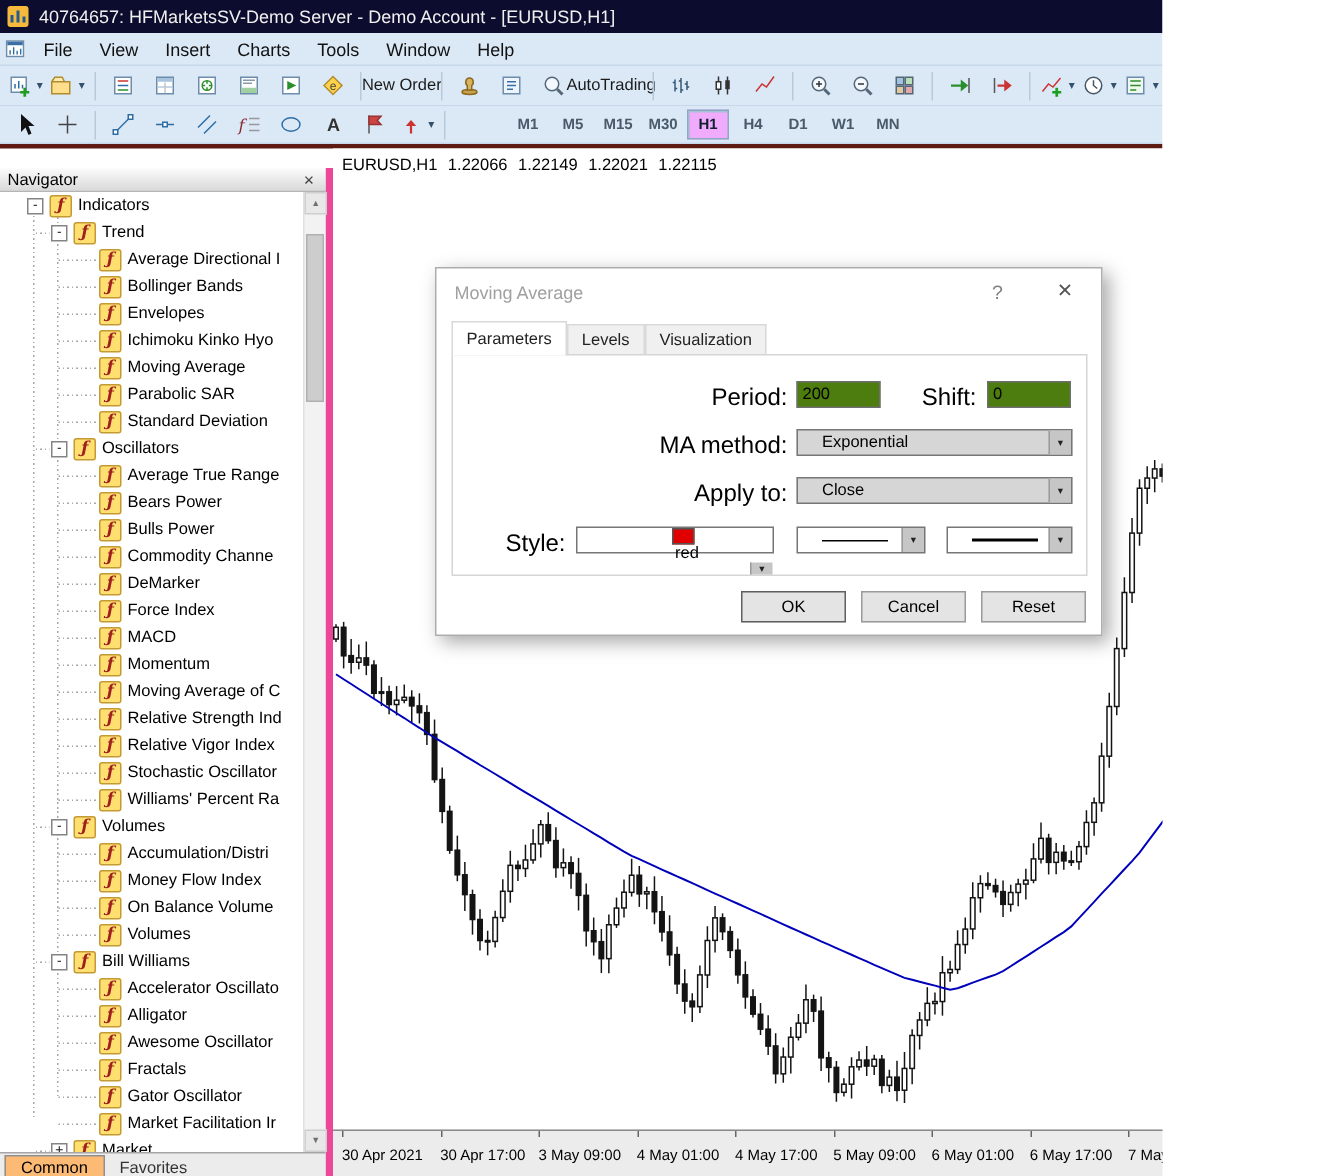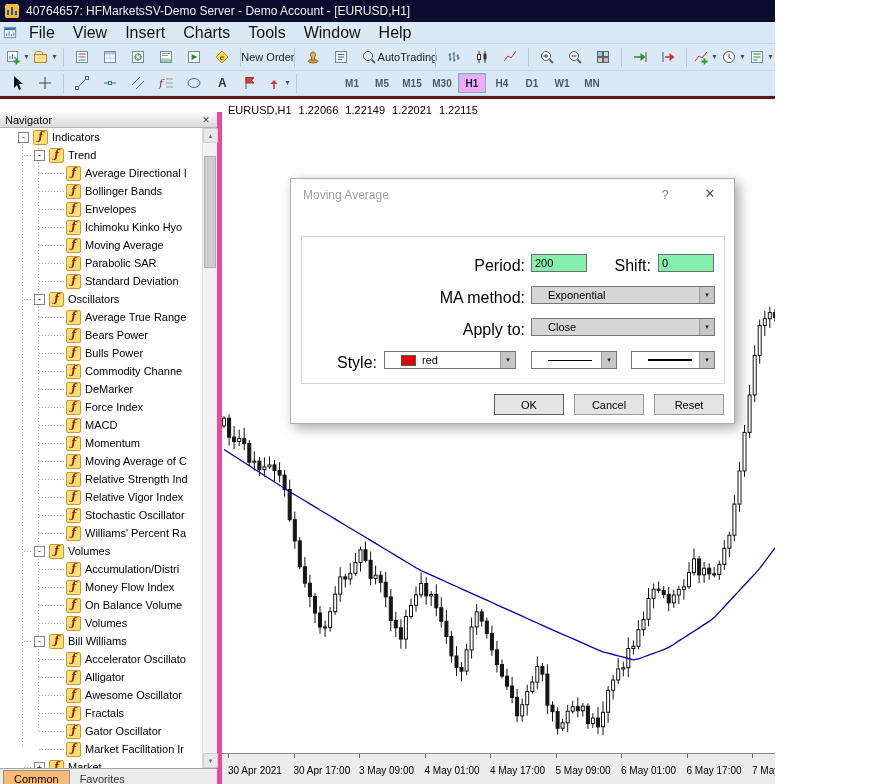--- a/index.html
+++ b/index.html
@@ -5,21 +5,21 @@
   html,body{margin:0;padding:0;}
   body{width:879px;height:784px;overflow:hidden;font-family:"Liberation Sans",sans-serif;background:#fff;}
   .app{position:absolute;left:0;top:0;width:775px;height:784px;overflow:hidden;text-decoration:underline;}
 
   
   .titlebar{position:absolute;left:0;top:0;width:100%;height:22px;background:#0c0c2e;color:#f0f0f0;
     display:flex;align-items:center;gap:6px;padding-left:4px;box-sizing:border-box;font-size:12px;}
 
   
   .menubar{position:absolute;left:0;top:22px;width:100%;height:22px;background:#dbe9f7;border-bottom:1px solid #c6d8ea;
-    display:flex;align-items:center;font-size:16px;color:#111;box-sizing:border-box;}
+    display:flex;align-items:center;font-size:12px;color:#111;box-sizing:border-box;}
   .menu-item{padding:3px 9px;cursor:default;}
   .doc-icon{margin:0 2px 0 3px;display:flex;}
 
   
   .toolbar{position:absolute;left:0;width:100%;background:#dbe9f7;display:flex;align-items:center;box-sizing:border-box;padding-left:3px;}
   .tb1{top:44px;height:27px;border-bottom:1px solid #c6d8ea;}
   .tb2{top:71px;height:25px;border-bottom:1px solid #c6d8ea;}
   .tbtn{height:22px;min-width:24px;display:flex;align-items:center;justify-content:center;gap:3px;margin:0 1px;border:1px solid transparent;border-radius:2px;}
   .tbtn .lbl{font-size:11px;color:#1a1a1a;padding-right:2px;white-space:nowrap;}
   .caret{font-size:8px;color:#35516c;line-height:8px;}
@@ -66,21 +66,21 @@
   .dialog{position:absolute;left:290px;top:178px;width:445px;height:246px;background:#fff;border:1px solid #adadad;
     box-shadow:4px 4px 12px rgba(0,0,0,.35);box-sizing:border-box;font-size:11px;z-index:10;}
   .dlg-title{position:absolute;left:12px;top:9px;font-size:12px;color:#a0a0a0;}
   .dlg-help{position:absolute;left:366px;top:8px;color:#808080;font-size:13px;width:16px;text-align:center;}
   .dlg-close{position:absolute;left:410px;top:7px;color:#555;font-size:13px;width:18px;text-align:center;}
   .dlg-tabs{position:absolute;left:10px;top:36px;display:flex;align-items:flex-end;height:21px;z-index:2;}
   .dlg-tab{padding:3px 9px 2px 9px;border:1px solid #d9d9d9;border-bottom:none;background:#f0f0f0;color:#222;margin-right:0;height:14px;line-height:14px;}
   .dlg-tab.active{background:#fff;height:17px;line-height:17px;margin-bottom:-1px;}
   .dlg-panel{position:absolute;left:10px;top:57px;width:424px;height:148px;border:1px solid #d5d5d5;background:#fff;box-sizing:border-box;}
   .fl{position:absolute;text-align:right;font-size:16px;color:#000;}
-  .fi{position:absolute;height:18px;border:1px solid #6e6e6e;font-size:11px;padding:0 3px;box-sizing:border-box;font-family:"Liberation Sans",sans-serif;background:#86efac;}
+  .fi{position:absolute;height:18px;border:1px solid #6e6e6e;font-size:11px;padding:0 3px;box-sizing:border-box;font-family:"Liberation Sans",sans-serif;background:#4d7c0f;}
   .combo{position:absolute;height:18px;border:1px solid #767676;background:#d6d6d6;display:flex;align-items:center;box-sizing:border-box;padding-left:16px;}
   .combo.white{background:#fff;}
   .combo-btn{margin-left:auto;width:15px;height:100%;background:#c6c6c6;border-left:1px solid #9a9a9a;display:flex;align-items:center;justify-content:center;font-size:7px;color:#222;box-sizing:border-box;}
   .swatch{width:13px;height:9px;border:1px solid #555;margin-right:6px;flex:none;}
   .line-sample{width:44px;height:1px;background:#000;}
   .line-sample.w2{height:2px;}
   .dlg-btn{position:absolute;top:215px;width:70px;height:21px;background:#e4e4e4;border:1px solid #9a9a9a;font-size:11px;font-family:"Liberation Sans",sans-serif;display:flex;align-items:center;justify-content:center;box-sizing:border-box;}
   .dlg-btn.default{border-color:#5f5f5f;}
 </style>
 </head>
@@ -817,41 +817,46 @@
         <span class="ax-label" style="left: 464.5px;">6 May 17:00</span>
         <span class="ax-label" style="left: 530px;">7 May 09:00</span>
         <span class="ax-label" style="left: 595.5px;">10 May 01:00</span>
       </div>
   </div>
 
   <div class="dialog">
     <div class="dlg-title">Moving Average</div>
     <div class="dlg-help">?</div>
     <div class="dlg-close">✕</div>
+    <div class="dlg-tabs">
+        <div class="dlg-tab active">Parameters</div>
+        <div class="dlg-tab">Levels</div>
+        <div class="dlg-tab">Visualization</div>
+      </div>
     <div class="dlg-panel"></div>
 
     <div class="fl" style="left:100px;top:78px;width:134px;">Period:</div>
     <input class="fi" style="left: 240px; top: 75px; width: 56px;" value="200">
     <div class="fl" style="left:280px;top:78px;width:80px;">Shift:</div>
     <input class="fi" style="left: 367px; top: 75px; width: 56px;" value="0">
 
     <div class="fl" style="left:60px;top:110px;width:174px;">MA method:</div>
     <div class="combo" style="left:240px;top:107px;width:184px;">
       <span>Exponential</span>
       <span class="combo-btn">▾</span>
     </div>
 
     <div class="fl" style="left:60px;top:142px;width:174px;">Apply to:</div>
     <div class="combo" style="left:240px;top:139px;width:184px;">
       <span>Close</span>
       <span class="combo-btn">▾</span>
     </div>
 
     <div class="fl" style="left:20px;top:175px;width:66px;">Style:</div>
-    <div class="combo white" style="left:93px;top:172px;width:132px;">
+    <div class="combo white" style="left:93px;top:172px;width:132px;flex-direction:column;">
       <span class="swatch" style="background: rgb(224, 0, 0);"></span>
       <span>red</span>
       <span class="combo-btn">▾</span>
     </div>
     <div class="combo white" style="left:240px;top:172px;width:86px;">
       <span class="line-sample"></span>
       <span class="combo-btn">▾</span>
     </div>
     <div class="combo white" style="left:340px;top:172px;width:84px;">
       <span class="line-sample w2"></span>

